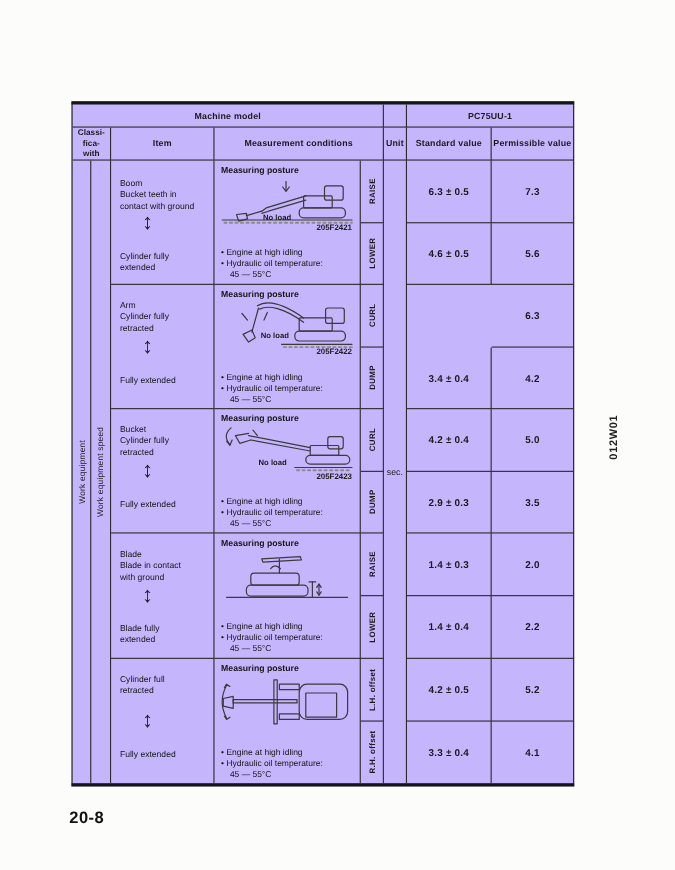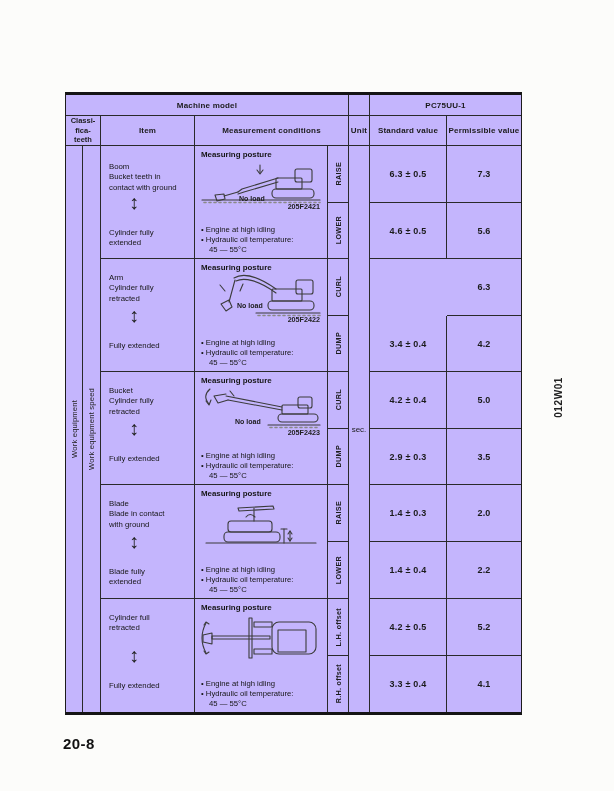--- a/index.html
+++ b/index.html
@@ -47,21 +47,21 @@
 <body>
 
 <div id="tbl">
 
   <div class="cell ctr hdr" style="left:0;top:0;width:283px;height:21px;">Machine model</div>
   <div class="cell" style="left:283px;top:0;width:21px;height:21px;"></div>
   <div class="cell nbr ctr hdr" style="left:304px;top:0;width:151px;height:21px;">PC75UU-1</div>
 
   <div class="cell ctr clshdr" style="left:0;top:21px;width:35px;height:30px;">Classi-
 fica-
-teeth</div>
+with</div>
   <div class="cell ctr hdr" style="left:35px;top:21px;width:94px;height:30px;">Item</div>
   <div class="cell ctr hdr" style="left:129px;top:21px;width:154px;height:30px;">Measurement conditions</div>
   <div class="cell ctr hdr" style="left:283px;top:21px;width:21px;height:30px;">Unit</div>
   <div class="cell ctr hdr" style="left:304px;top:21px;width:77px;height:30px;">Standard value</div>
   <div class="cell nbr ctr hdr" style="left:381px;top:21px;width:74px;height:30px;">Permissible value</div>
 
   <div class="cell nbb ctr" style="left:0;top:51px;width:17px;height:566px;">
     <span class="vtext clslbl">Work equipment</span>
   </div>
   <div class="cell nbb ctr" style="left:17px;top:51px;width:18px;height:566px;">

